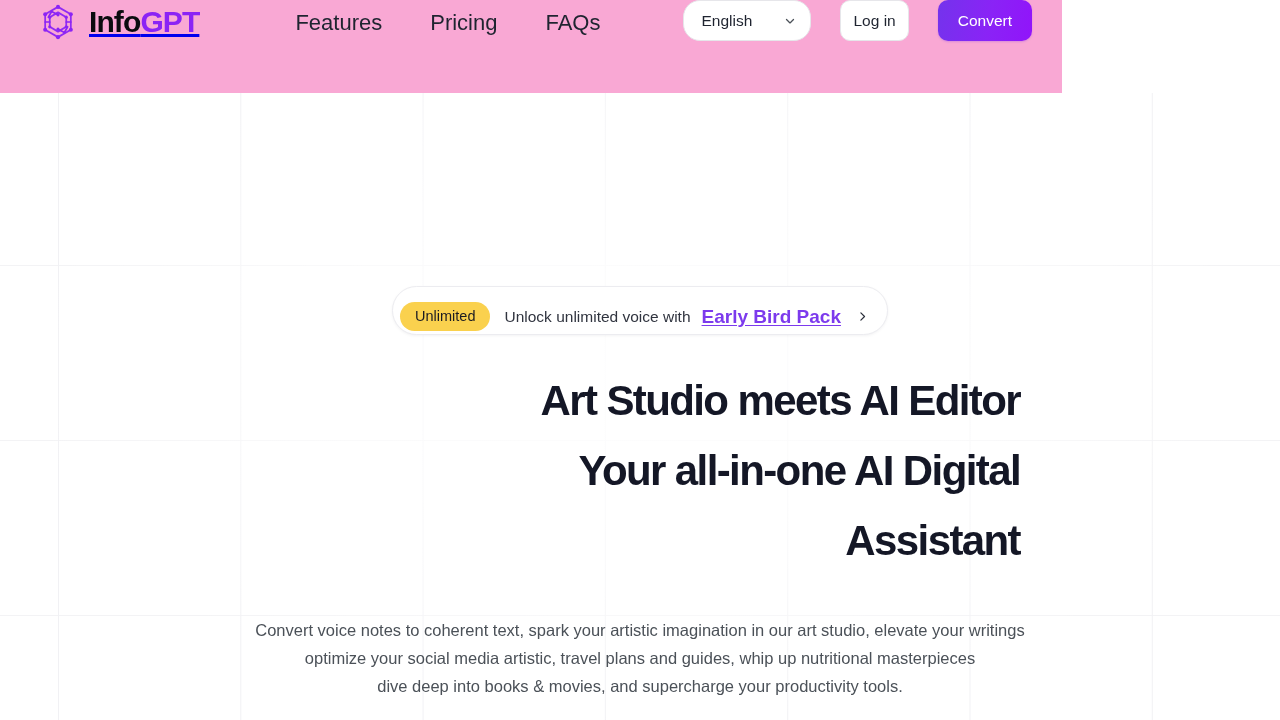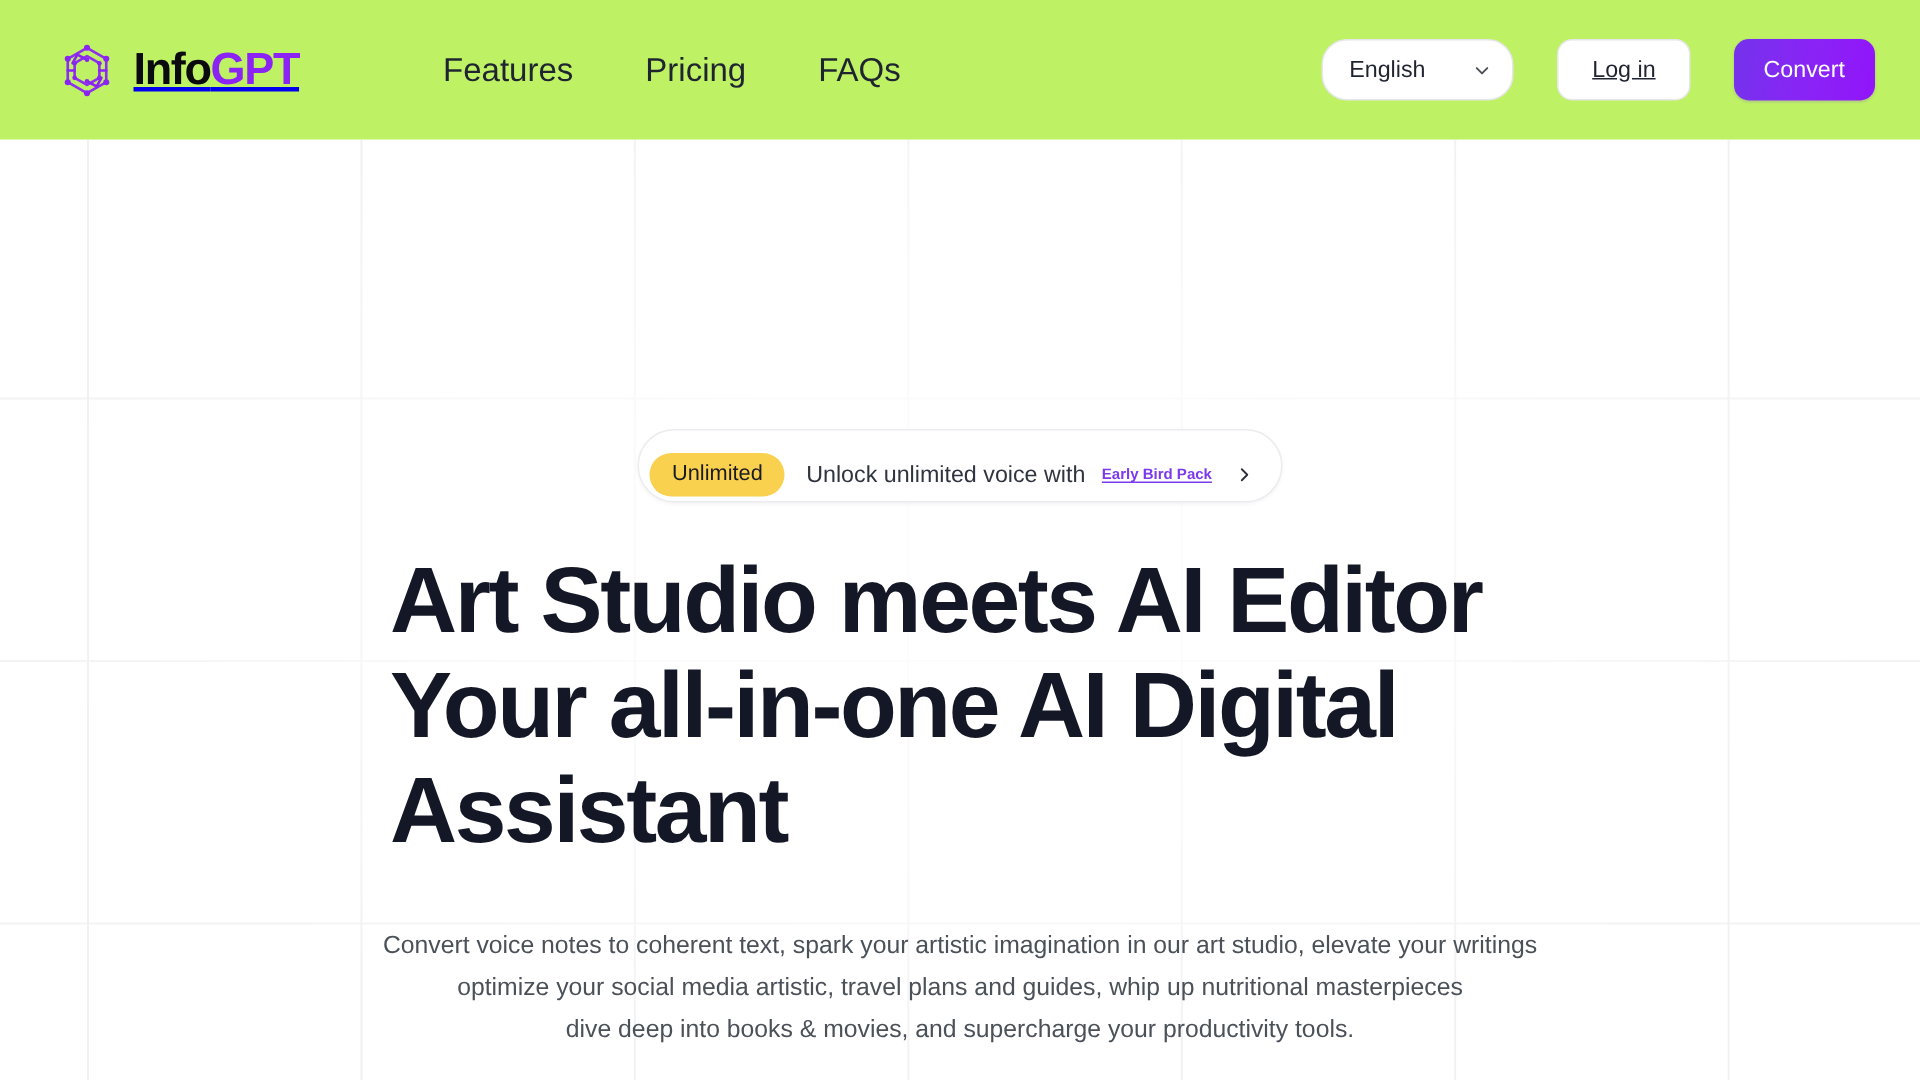--- a/index.html
+++ b/index.html
@@ -38,24 +38,24 @@
     inset: 0;
     background:
       radial-gradient(ellipse 620px 360px at 50% 45%, rgba(255,255,255,0.92) 0%, rgba(255,255,255,0.55) 55%, rgba(255,255,255,0) 100%);
   }
 
   
   #site-header {
     position: relative;
     z-index: 5;
     height: 93px;
-    width: 1280px;
-    display: flex;
-    align-items: center;
-    background: #bef264;
+    width: 1062px;
+    display: flex;
+    align-items: flex-start;
+    background: #f9a8d4;
     padding: 0 30px 0 36px;
   }
 
   .brand {
     display: flex;
     align-items: center;
     gap: 9px;
     cursor: pointer;
   }
   .brand-mark { width: 44px; height: 44px; display: block; flex: none; }
@@ -107,23 +107,22 @@
   .lang-label { font-size: 15.5px; color: #1f2430; }
 
   .btn-login {
     height: 41px;
     border: 1px solid #e6e6ea;
     border-radius: 10px;
     background: #fff;
     font-family: inherit;
     font-size: 15.5px;
     color: #1f2430;
-    padding: 0 22px;
-    cursor: pointer;
-    text-decoration: underline;
+    padding: 0 12px;
+    cursor: pointer;
   }
 
   .btn-register {
     height: 41px;
     border: 0;
     border-radius: 10px;
     background: linear-gradient(100deg, #7433EC 0%, #8A23F6 55%, #9114FA 100%);
     font-family: inherit;
     font-size: 15.5px;
     color: #ffffff;
@@ -164,37 +163,37 @@
     padding: 7px 15px;
     line-height: 1;
     white-space: nowrap;
   }
   .promo-text {
     font-size: 15.5px;
     color: #30343f;
     white-space: nowrap;
   }
   .promo-link {
-    font-size: 10px;
+    font-size: 19px;
     font-weight: 700;
     color: #7C3AED;
     text-decoration: underline;
     text-underline-offset: 2px;
     white-space: nowrap;
     margin-left: -3px;
     cursor: pointer;
   }
   .promo-chevron { display: flex; align-items: center; margin-left: 1px; }
 
   
   #hero-title {
     margin-top: 31px;
     width: 760px;
-    text-align: left;
-    font-size: 62px;
+    text-align: right;
+    font-size: 42px;
     line-height: 70px;
     font-weight: 700;
     letter-spacing: -1.6px;
     color: #141726;
   }
 
   
   #hero-subtitle {
     margin-top: 40px;
     width: 880px;

